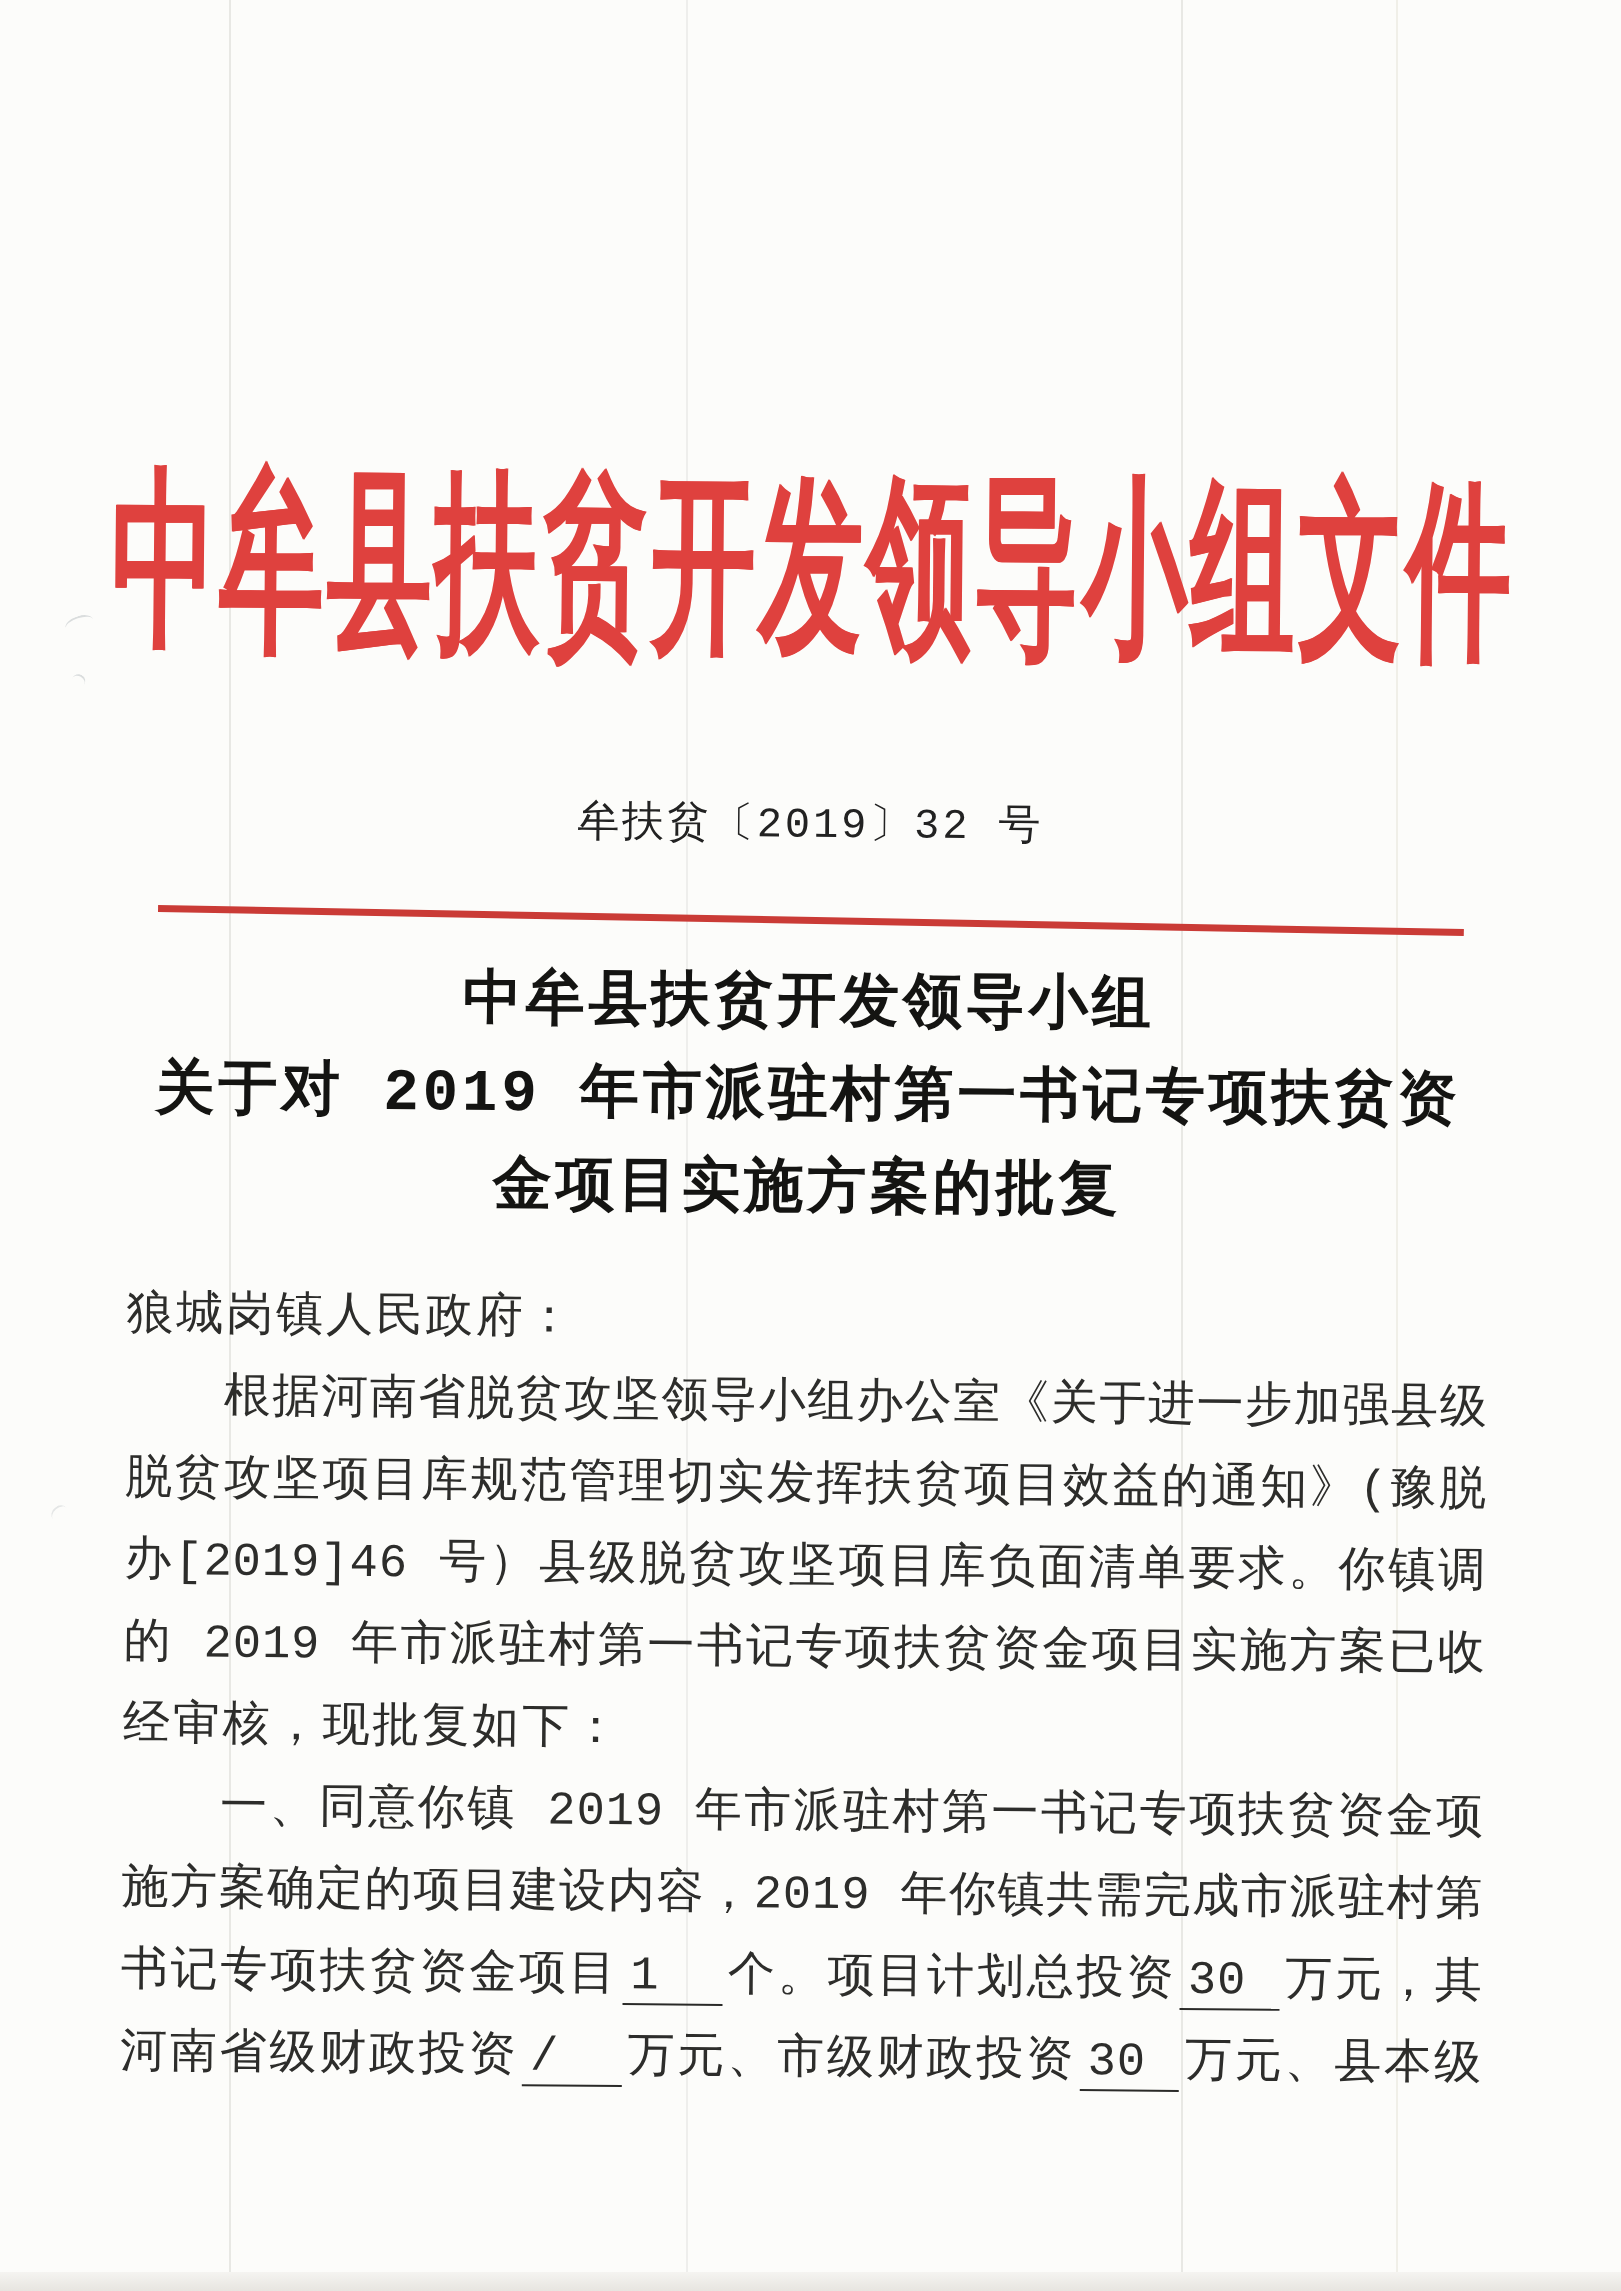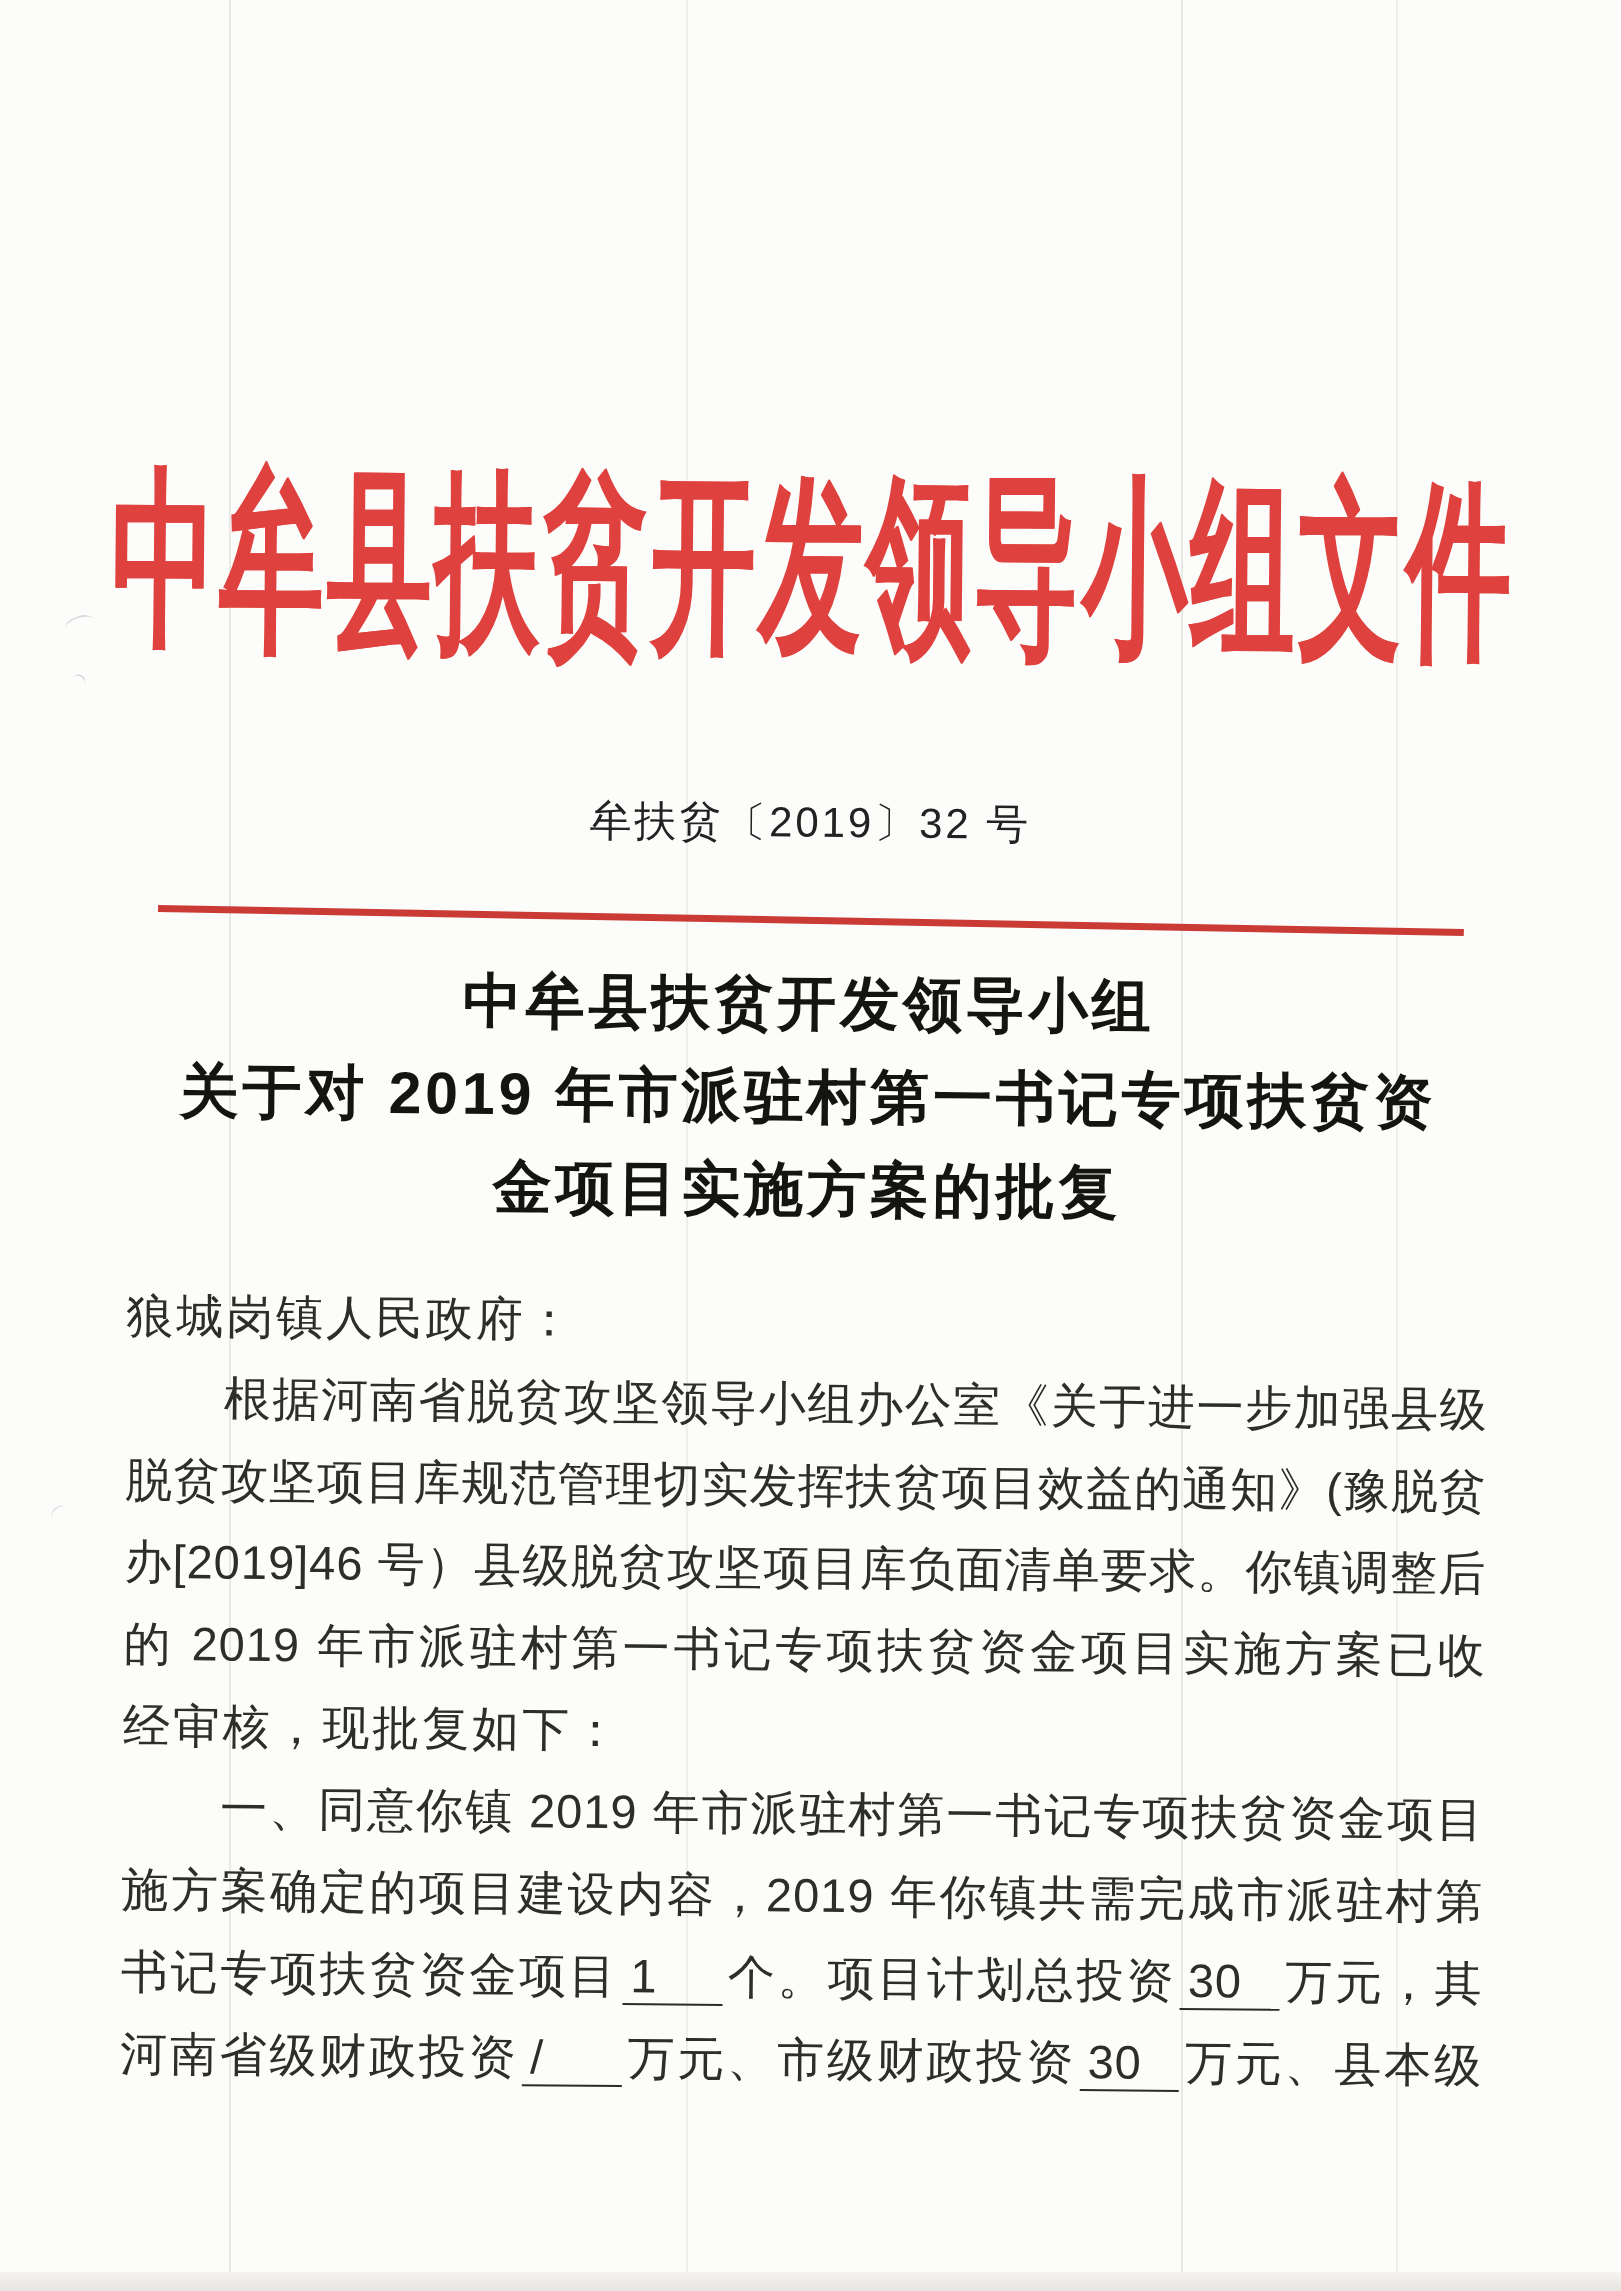--- a/index.html
+++ b/index.html
@@ -3,21 +3,21 @@
 <meta charset="utf-8">
 <style>
   html, body { margin: 0; padding: 0; background: #e8e8e6; }
   .page {
     position: relative;
     width: 1621px;
     height: 2292px;
     margin: 0 auto;
     background: #fcfcfa;
     overflow: hidden;
-    font-family: Liberation Sans, sans-serif;
+    font-family: Liberation Mono, monospace;
     color: #2a2a28;
   }
   
   .streak {
     position: absolute; top: 0; bottom: 0; width: 2px;
     background: rgba(185,185,178,0.30);
   }
   .streak.s1 { left: 229px; }
   .streak.s2 { left: 686px; background: rgba(185,185,178,0.20); }
   .streak.s3 { left: 1181px; }

